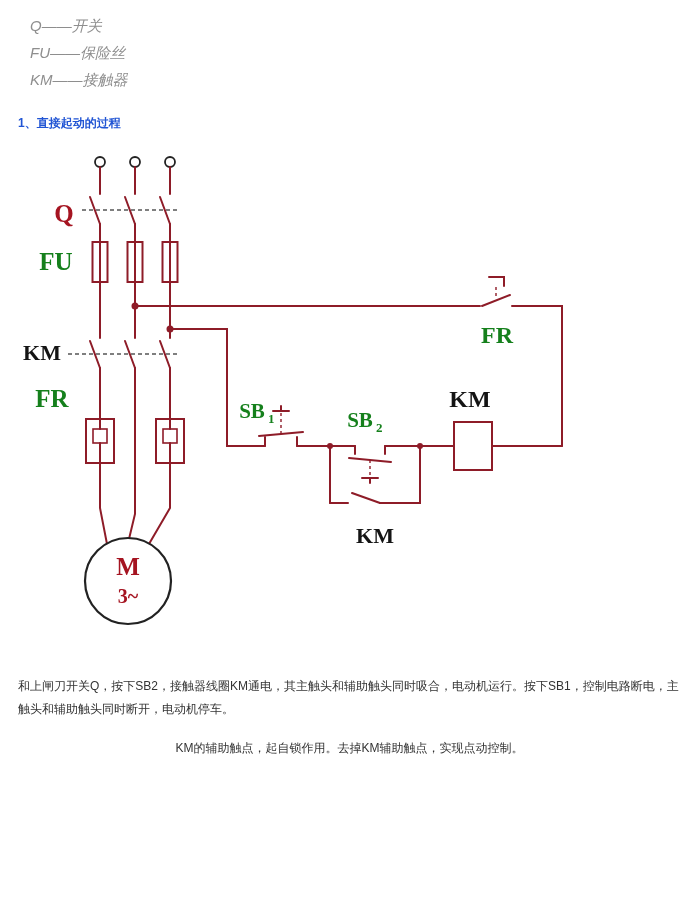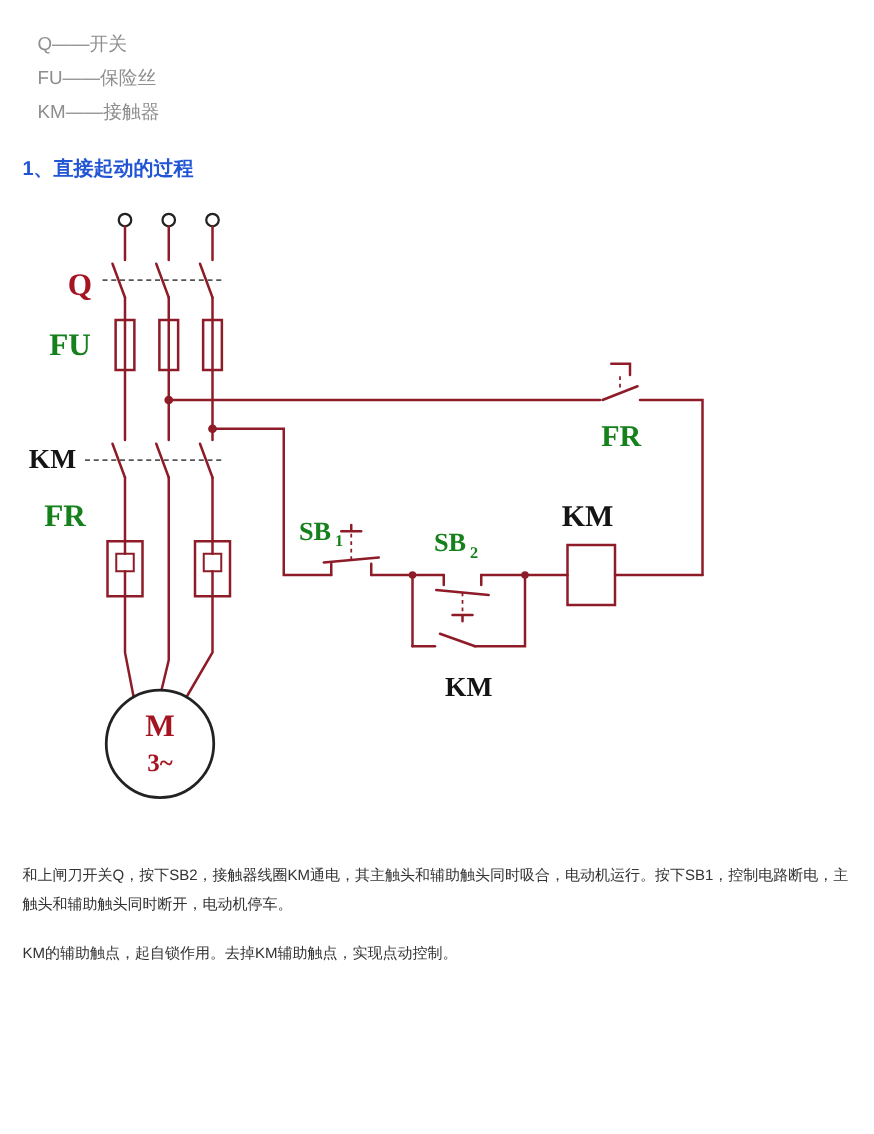--- a/index.html
+++ b/index.html
@@ -2,35 +2,35 @@
 <html style="--wire: #8e1c28; --green: #15801c; --dark-red: #a51421; --black-label: #141414; --heading-blue: #2155d4; --legend-gray: #8e8e8e; --body-text: #333333;"><head>
 <meta charset="utf-8">
 <style>
   * { margin:0; padding:0; box-sizing:border-box; }
   html,body { background:#ffffff; }
   body {
     width:699px; min-height:907px;
     font-family:"Liberation Sans", sans-serif;
     color:#333;
   }
-  .legend { list-style:none; padding:22px 0 0 30px; }
+  .legend { list-style:none; padding:12px 0 0 30px;font-style:italic; }
   .legend li { font-size:15px; line-height:27px; color:var(--legend-gray,#8e8e8e); }
   .heading {
-    font-size:16px; font-weight:bold;
+    font-size:12px; font-weight:bold;
     color:var(--heading-blue,#2155d4);
     margin:22px 0 0 18px;
   }
   #heading-2 { margin-top:26px; }
   .diagram-wrap { margin:14px 0 0 12px; width:620px; height:505px; }
   p.body-text {
     font-size:12px; line-height:1.9;
     color:var(--body-text,#333333);
     margin:24px 18px 0 18px;
   }
-  #paragraph-2 { margin-top:16px; }
+  #paragraph-2 { margin-top:16px;text-align:center; }
 
   
   svg .wire  { stroke:var(--wire,#8e1c28); stroke-width:2;   fill:none; stroke-linecap:round; }
   svg .comp  { stroke:var(--wire,#8e1c28); stroke-width:2;   fill:none; }
   svg .comp2 { stroke:var(--wire,#8e1c28); stroke-width:1.6; fill:none; }
   svg .dash-k{ stroke:#555; stroke-width:1.4; stroke-dasharray:4 3; fill:none; }
   svg .dash-w{ stroke:var(--wire,#8e1c28); stroke-width:1.4; stroke-dasharray:3 3; fill:none; }
   svg .term  { stroke:#222; stroke-width:1.8; fill:#fff; }
   svg .motor-c{ stroke:#222; stroke-width:2.2; fill:#fff; }
   svg .dot   { fill:var(--wire,#8e1c28); }

